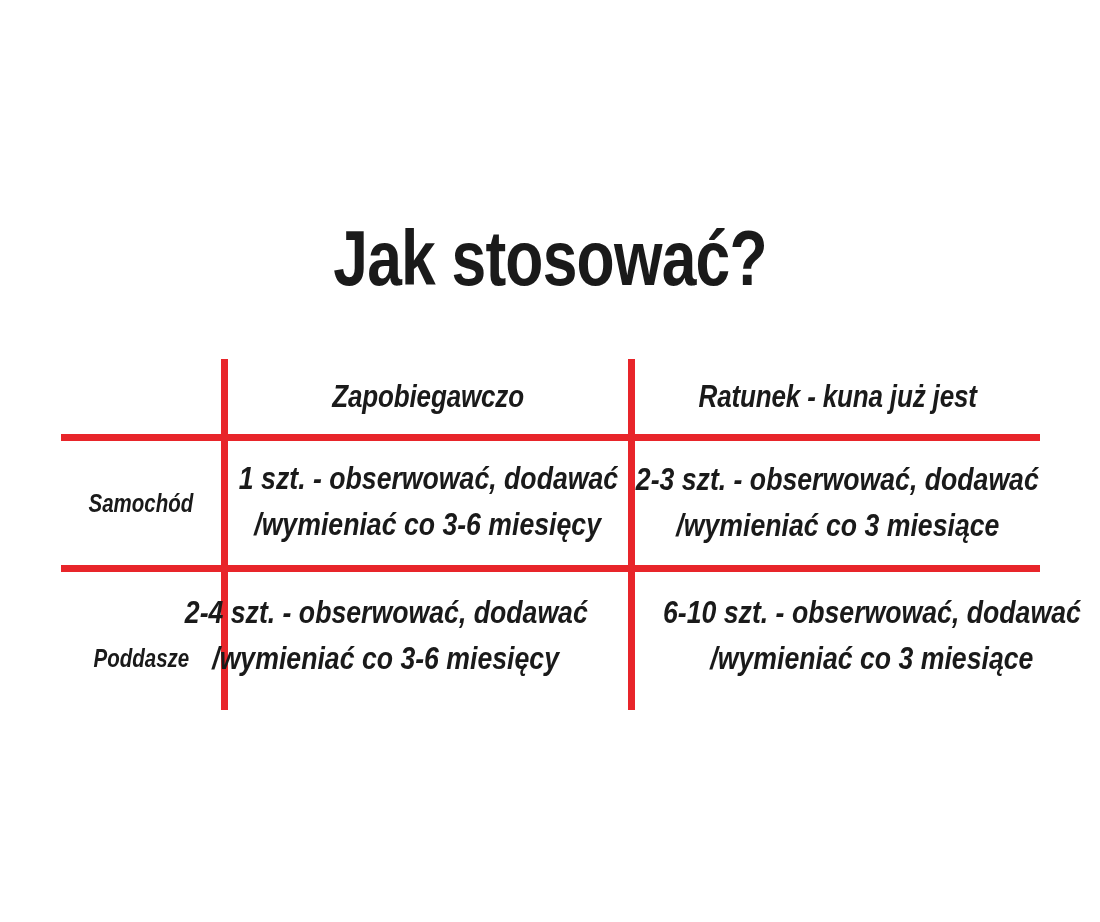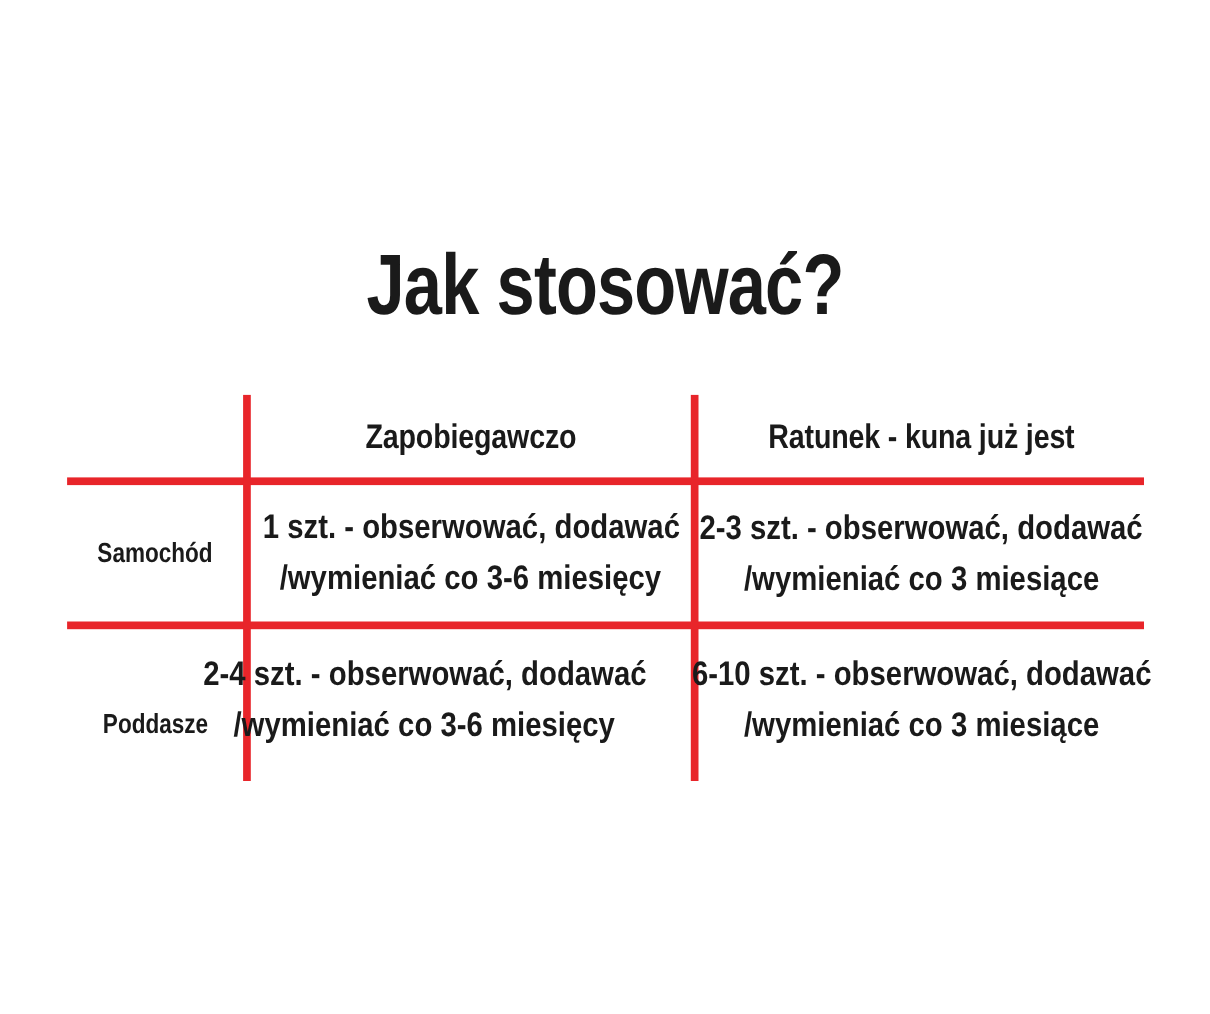--- a/index.html
+++ b/index.html
@@ -67,20 +67,21 @@
   
   .cell {
     position: absolute;
     display: flex;
     flex-direction: column;
     align-items: center;
     justify-content: center;
     text-align: center;
     font-weight: 700;
     color: #1a1a1a;
+    font-style: italic;
   }
 
   
   .col-head {
     top: 360px;
     height: 74px;
     font-size: 31px;
     line-height: 36px;
     letter-spacing: -0.2px;
   }
@@ -108,21 +109,21 @@
   }
 
   
   .data-cell {
     font-size: 31px;
     line-height: 46px;
   }
   #cell-r1c1 { left: 228px; top: 441px; width: 400px; height: 121px; }
   #cell-r1c2 { left: 635px; top: 441px; width: 405px; height: 124px; }
   #cell-r2c1 { left: 228px; top: 572px; width: 316px; height: 128px; }
-  #cell-r2c2 { left: 635px; top: 572px; width: 405px; height: 128px; }
+  #cell-r2c2 { left: 635px; top: 572px; width: 405px; height: 128px; padding-left: 34px; }
 
   .data-cell .line {
     display: block;
     white-space: nowrap;
     transform: scaleX(0.86);
     transform-origin: 50% 50%;
   }
 </style>
 </head>
 <body>

